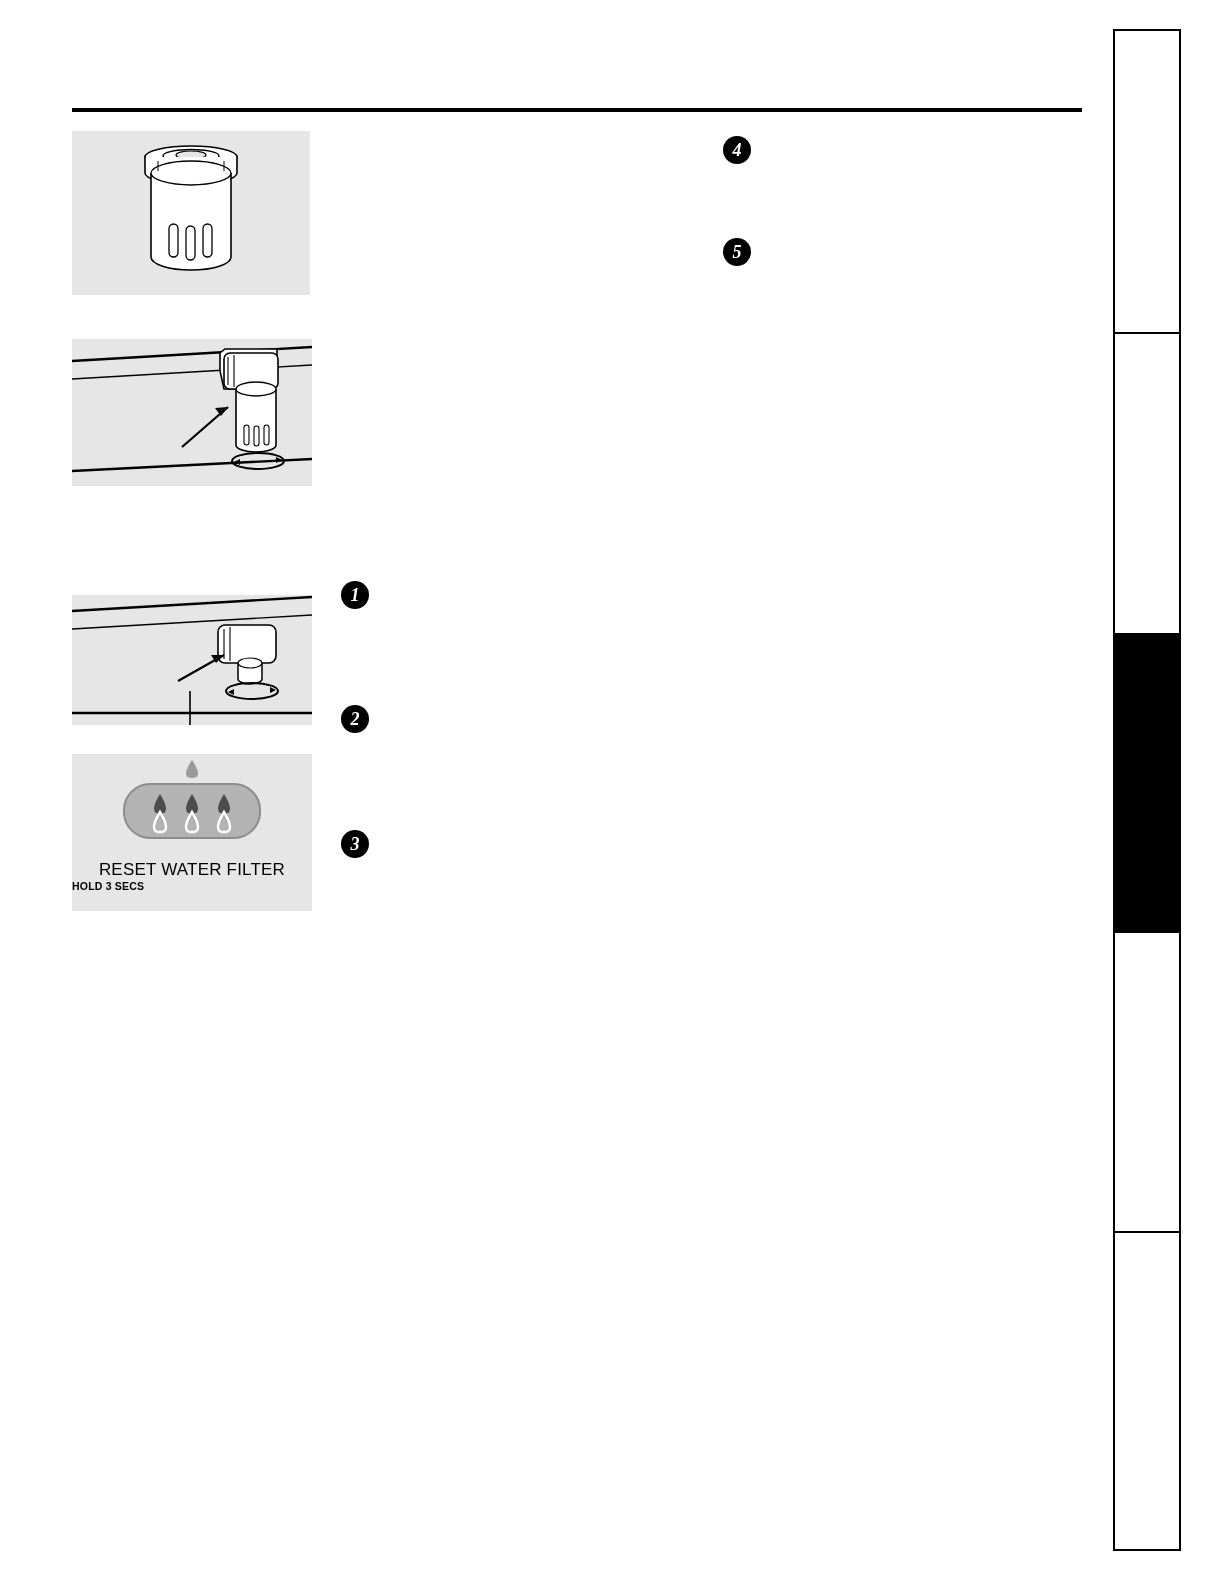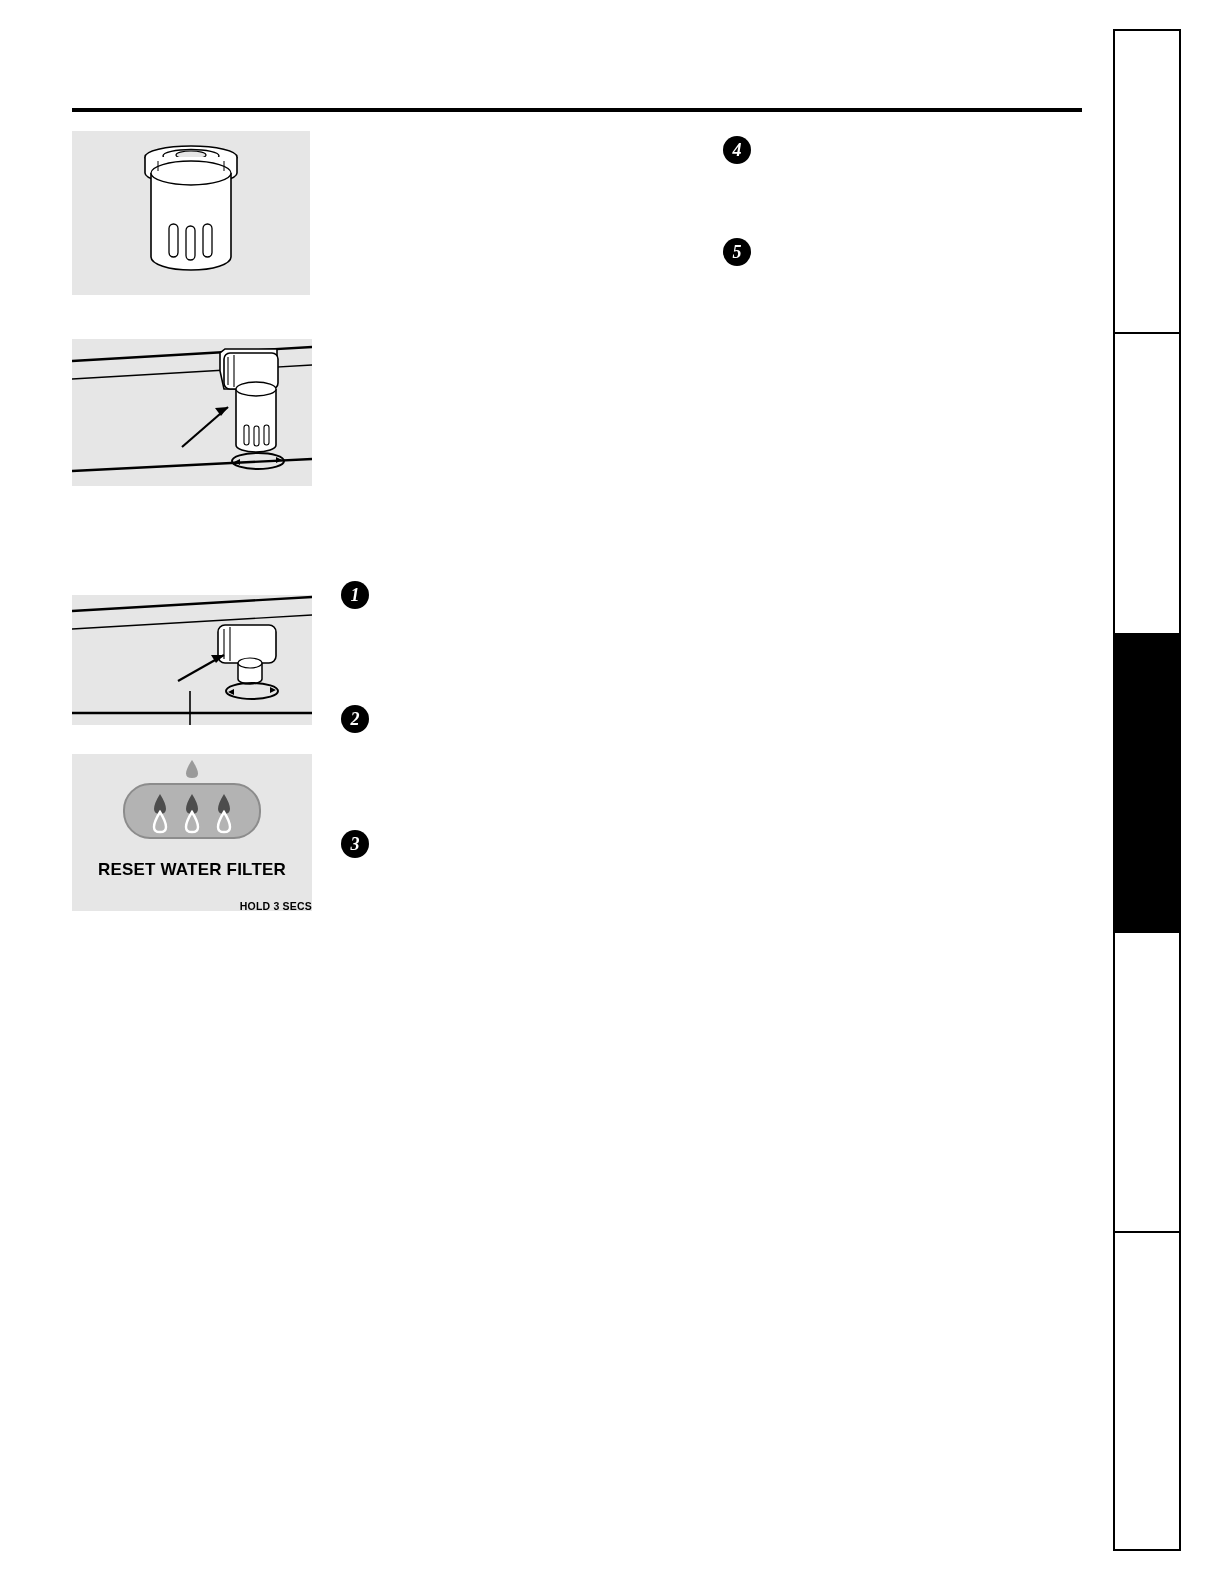--- a/index.html
+++ b/index.html
@@ -95,37 +95,36 @@
   .b5 { left: 723px; top: 238px; }
 
   
   .reset-label {
     position: absolute;
     left: 0;
     top: 106px;
     width: 100%;
     text-align: center;
     font-family: "Liberation Sans", sans-serif;
-    font-weight: bold;
+    font-weight: normal;
     font-size: 17px;
     letter-spacing: 0.2px;
     color: #000000;
   }
   .reset-sublabel {
     position: absolute;
     left: 0;
     top: 126px;
     width: 100%;
-    text-align: right;
+    text-align: left;
     font-family: "Liberation Sans", sans-serif;
     font-weight: bold;
     font-size: 10.5px;
     letter-spacing: 0.2px;
     color: #000000;
-    margin-top: 20px;
   }
 </style>
 </head>
 <body>
 
 <div class="page">
 
   <div class="top-rule"></div>
 
   <div class="fig fig-cartridge">

